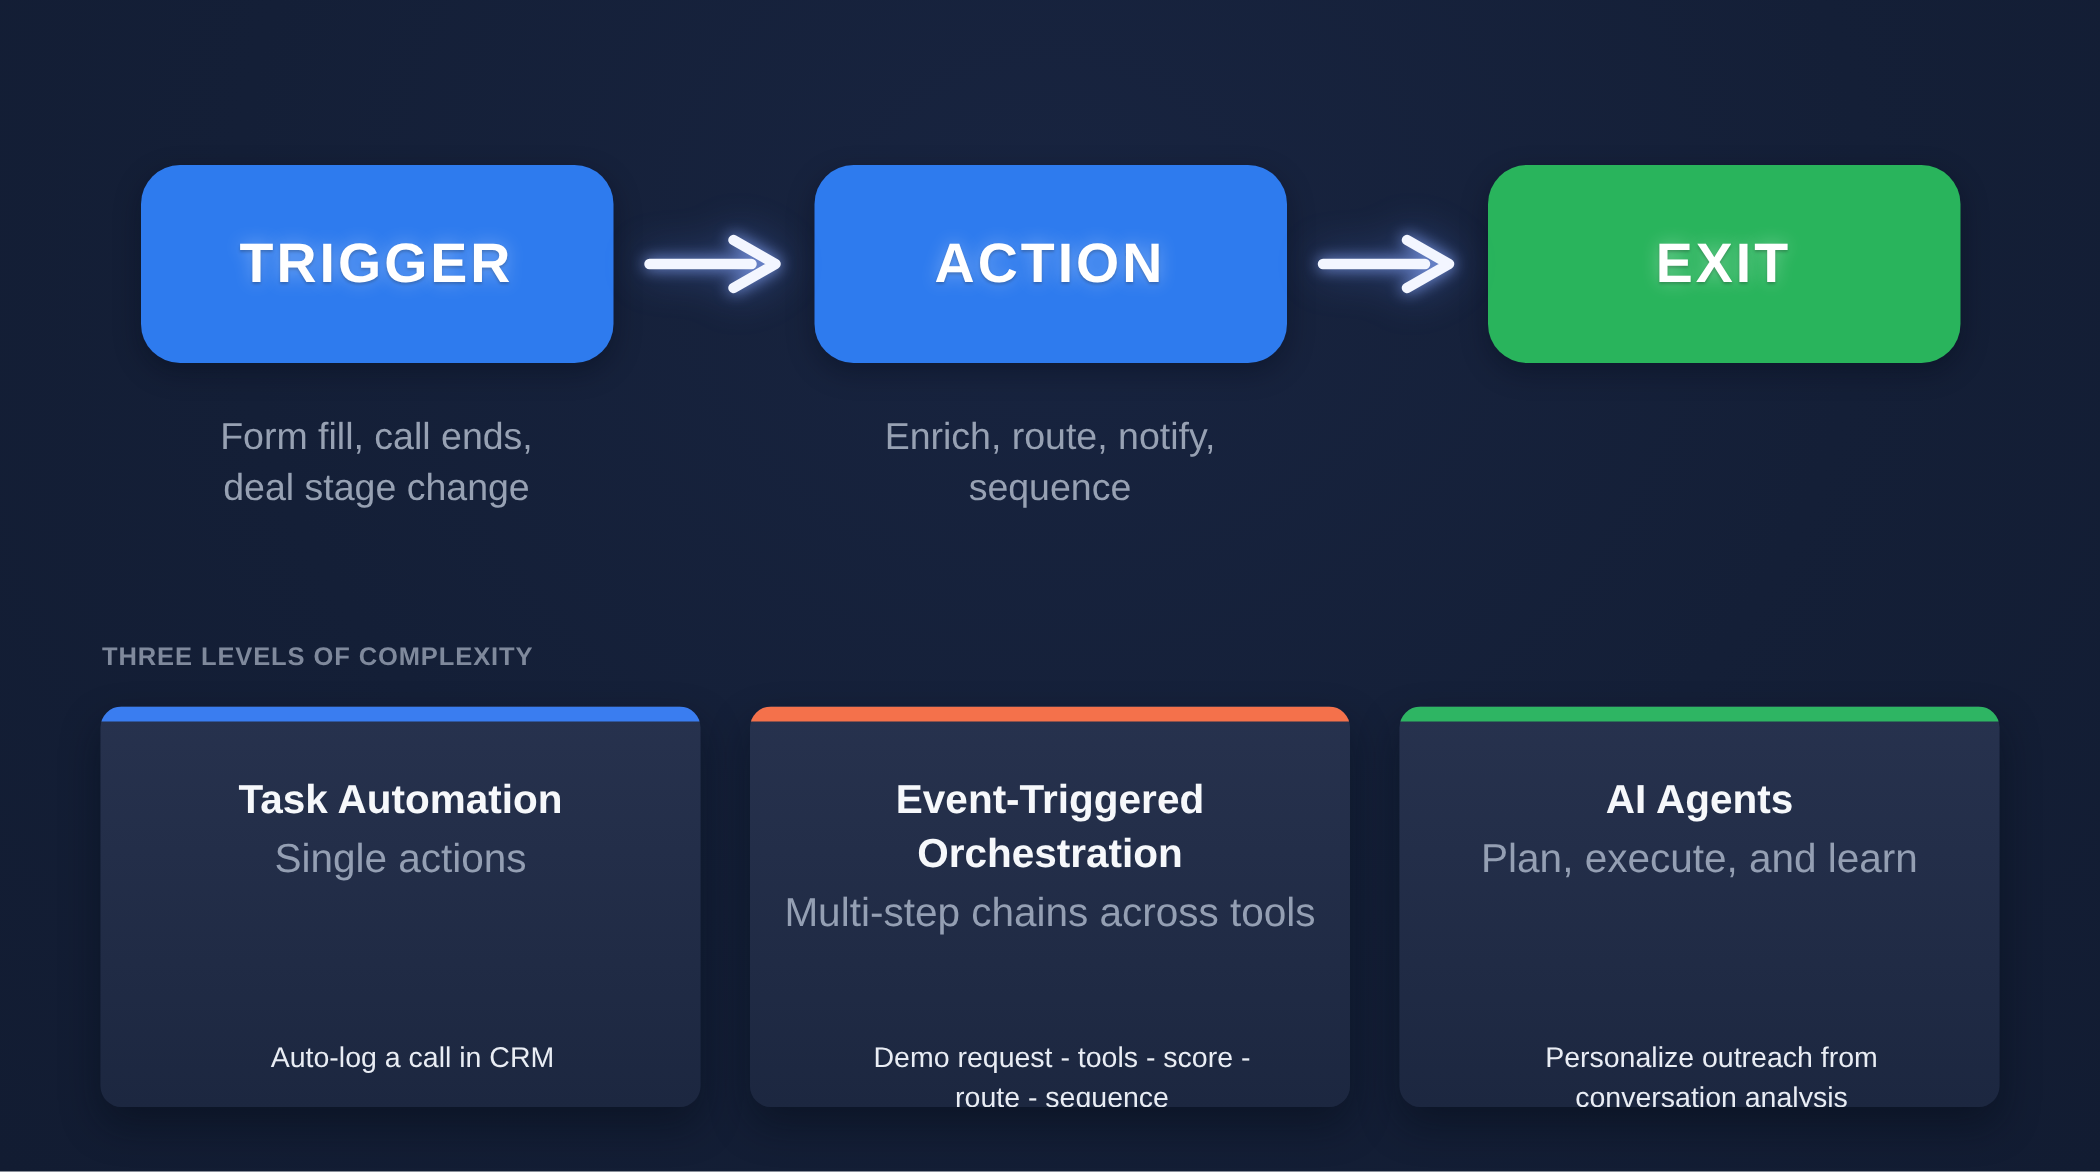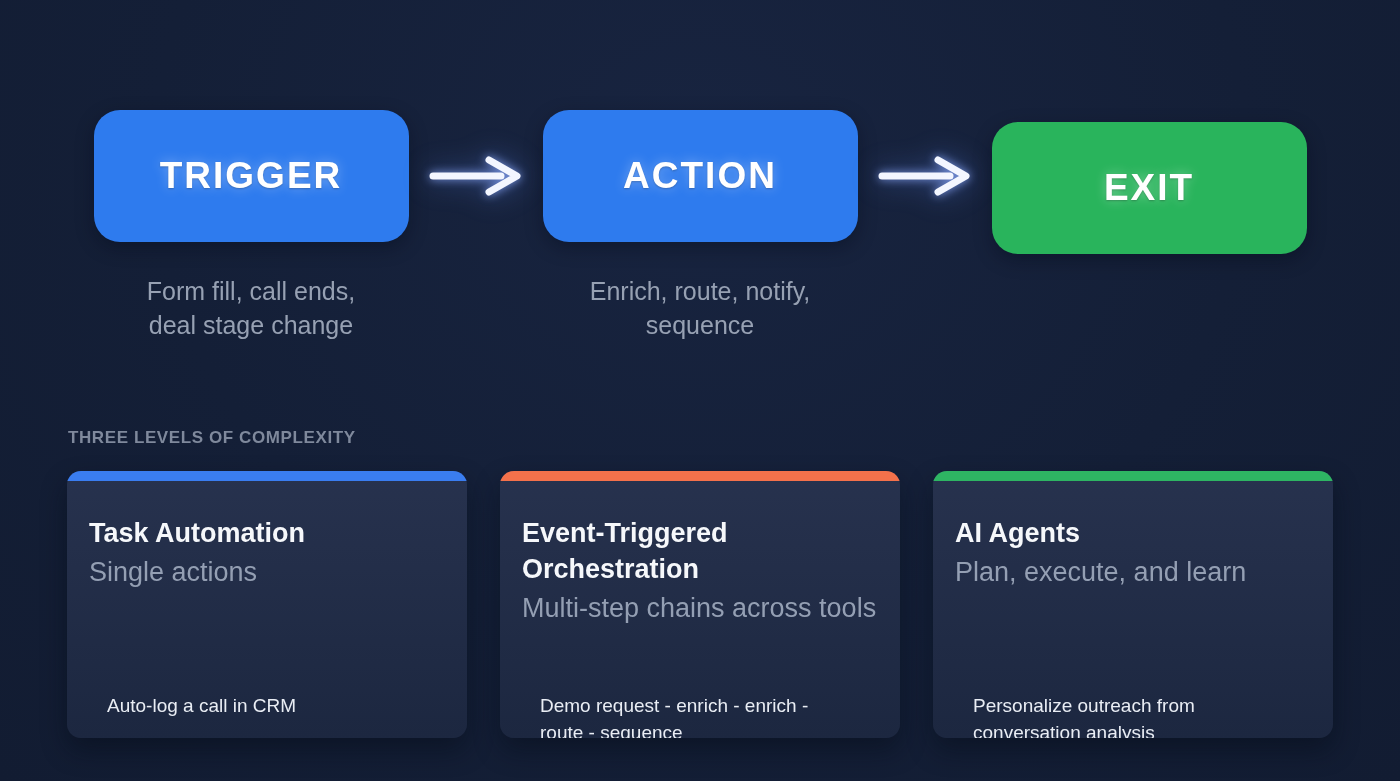--- a/index.html
+++ b/index.html
@@ -77,21 +77,21 @@
     border-radius:14px;
     overflow:hidden;
     background:linear-gradient(180deg,#27324e 0%, #1c2740 100%);
     box-shadow:0 12px 26px rgba(5,10,22,.45);
   }
   .card-accent { height:10px; width:100%; }
   .card-body {
     position:relative;
     height:257px;
     padding:0 22px;
-    text-align:left;
+    text-align:center;
     margin-top:21px;
   }
   .card-title {
     margin-top:34px;
     font-size:27px;
     line-height:36px;
     font-weight:bold;
     color:#f6f8fb;
   }
   .card-subtitle {
@@ -143,21 +143,21 @@
   </div>
 
   <div class="arrow-cell">
     <svg width="98" height="44" viewBox="0 0 98 44">
       <line x1="6" y1="22" x2="74" y2="22" stroke="#f3f6ff" stroke-width="7" stroke-linecap="round"></line>
       <polyline points="62,6 90,22 62,38" fill="none" stroke="#f3f6ff" stroke-width="7" stroke-linecap="round" stroke-linejoin="round"></polyline>
     </svg>
   </div>
 
   <div class="flow-col">
-    <div class="flow-box" style="background: rgb(41, 180, 92); margin-top: 12px;">
+    <div class="flow-box" style="background: rgb(41, 180, 92);">
       <div class="flow-label">EXIT</div>
     </div>
   </div>
 
 </div>
 
 <div class="section-heading">THREE LEVELS OF COMPLEXITY</div>
 
 <div class="cards-row">
 
@@ -184,21 +184,21 @@
     <div class="card-body">
       <div class="card-title">
         <span>Event-Triggered</span>
         <span>Orchestration</span>
       </div>
       <div class="card-subtitle">
         <span>Multi-step chains across tools</span>
         <span></span>
       </div>
       <div class="card-example">
-        <span>Demo request - enrich - enrich -</span>
+        <span>Demo request - tools - score -</span>
         <span>route - sequence</span>
       </div>
     </div>
   </div>
 
   <div class="card">
     <div class="card-accent" style="background: rgb(46, 181, 99);"></div>
     <div class="card-body">
       <div class="card-title">
         <span>AI Agents</span>

